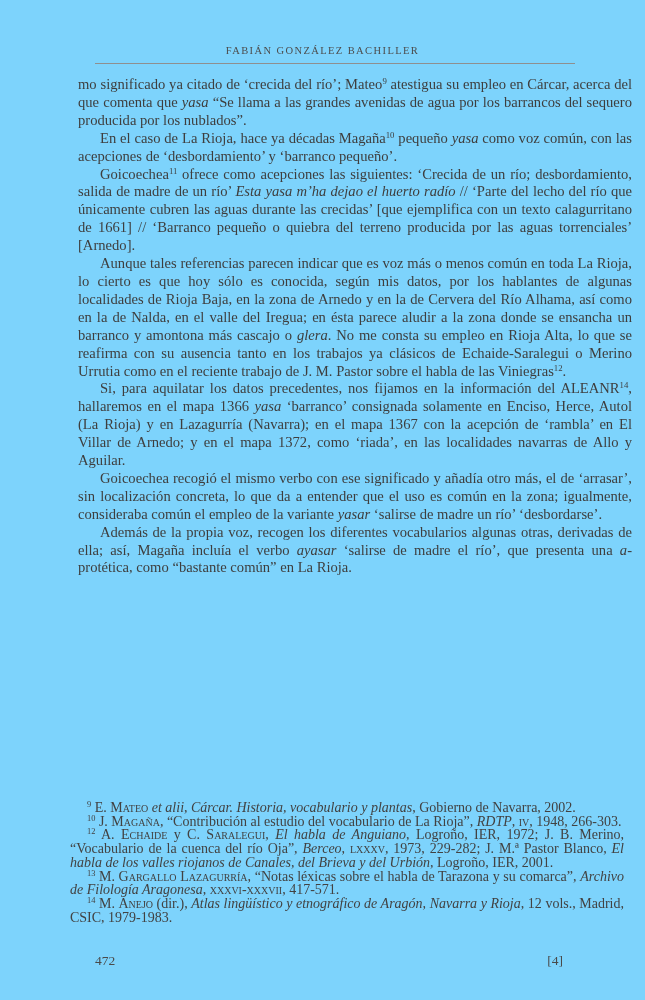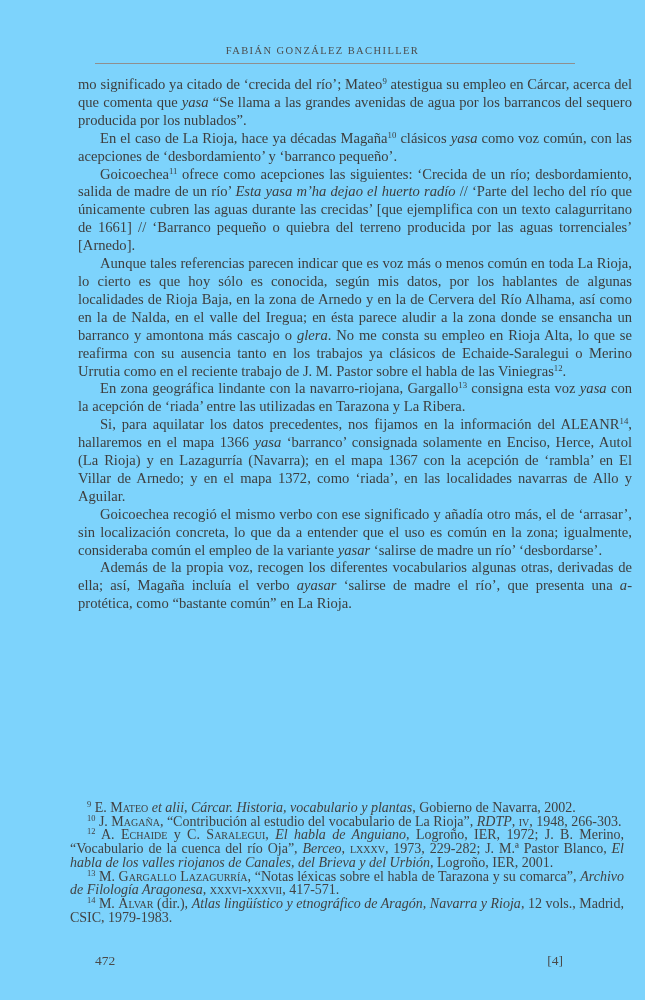--- a/index.html
+++ b/index.html
@@ -92,35 +92,34 @@
 <body>
 
 <div class="page">
 
   <div class="running-header">FABIÁN GONZÁLEZ BACHILLER</div>
 
   <div class="header-rule"></div>
 
   <div class="body-text" id="body-container">
       <p class="no-indent"><span class="seg-n">mo significado ya citado de ‘crecida del río’; Mateo</span><span class="seg-sup">9</span><span class="seg-n"> atestigua su empleo en Cárcar, acerca del que comenta que </span><span class="seg-i">yasa</span><span class="seg-n"> “Se llama a las grandes avenidas de agua por los barrancos del sequero producida por los nublados”.</span></p>
-      <p><span class="seg-n">En el caso de La Rioja, hace ya décadas Magaña</span><span class="seg-sup">10</span><span class="seg-n"> clásicos </span><span class="seg-i">yasa</span><span class="seg-n"> como voz común, con las acepciones de ‘desbordamiento’ y ‘barranco pequeño’.</span></p>
+      <p><span class="seg-n">En el caso de La Rioja, hace ya décadas Magaña</span><span class="seg-sup">10</span><span class="seg-n"> pequeño </span><span class="seg-i">yasa</span><span class="seg-n"> como voz común, con las acepciones de ‘desbordamiento’ y ‘barranco pequeño’.</span></p>
       <p><span class="seg-n">Goicoechea</span><span class="seg-sup">11</span><span class="seg-n"> ofrece como acepciones las siguientes: ‘Crecida de un río; desbordamiento, salida de madre de un río’ </span><span class="seg-i">Esta yasa m’ha dejao el huerto radío</span><span class="seg-n"> // ‘Parte del lecho del río que únicamente cubren las aguas durante las crecidas’ [que ejemplifica con un texto calagurritano de 1661] // ‘Barranco pequeño o quiebra del terreno producida por las aguas torrenciales’ [Arnedo].</span></p>
       <p><span class="seg-n">Aunque tales referencias parecen indicar que es voz más o menos común en toda La Rioja, lo cierto es que hoy sólo es conocida, según mis datos, por los hablantes de algunas localidades de Rioja Baja, en la zona de Arnedo y en la de Cervera del Río Alhama, así como en la de Nalda, en el valle del Iregua; en ésta parece aludir a la zona donde se ensancha un barranco y amontona más cascajo o </span><span class="seg-i">glera</span><span class="seg-n">. No me consta su empleo en Rioja Alta, lo que se reafirma con su ausencia tanto en los trabajos ya clásicos de Echaide-Saralegui o Merino Urrutia como en el reciente trabajo de J. M. Pastor sobre el habla de las Viniegras</span><span class="seg-sup">12</span><span class="seg-n">.</span></p>
-      <p><span class="seg-n">En zona geográfica lindante con la navarro-riojana, Gargallo</span><span class="seg-sup">13</span><span class="seg-n"> consigna esta voz </span><span class="seg-i">yasa</span><span class="seg-n"> con la acepción de ‘riada’ entre las utilizadas en Tarazona y La Ribera.</span></p>
       <p><span class="seg-n">Si, para aquilatar los datos precedentes, nos fijamos en la información del ALEANR</span><span class="seg-sup">14</span><span class="seg-n">, hallaremos en el mapa 1366 </span><span class="seg-i">yasa</span><span class="seg-n"> ‘barranco’ consignada solamente en Enciso, Herce, Autol (La Rioja) y en Lazagurría (Navarra); en el mapa 1367 con la acepción de ‘rambla’ en El Villar de Arnedo; y en el mapa 1372, como ‘riada’, en las localidades navarras de Allo y Aguilar.</span></p>
       <p><span class="seg-n">Goicoechea recogió el mismo verbo con ese significado y añadía otro más, el de ‘arrasar’, sin localización concreta, lo que da a entender que el uso es común en la zona; igualmente, consideraba común el empleo de la variante </span><span class="seg-i">yasar</span><span class="seg-n"> ‘salirse de madre un río’ ‘desbordarse’.</span></p>
       <p><span class="seg-n">Además de la propia voz, recogen los diferentes vocabularios algunas otras, derivadas de ella; así, Magaña incluía el verbo </span><span class="seg-i">ayasar</span><span class="seg-n"> ‘salirse de madre el río’, que presenta una </span><span class="seg-i">a-</span><span class="seg-n"> protética, como “bastante común” en La Rioja.</span></p>
     </div>
 
   <div class="footnotes" id="footnotes-container">
       <p><span class="seg-sup">9</span><span class="seg-n"> E. </span><span class="seg-sc">Mateo</span><span class="seg-n"> </span><span class="seg-i">et alii</span><span class="seg-n">, </span><span class="seg-i">Cárcar. Historia, vocabulario y plantas</span><span class="seg-n">, Gobierno de Navarra, 2002.</span></p>
       <p><span class="seg-sup">10</span><span class="seg-n"> J. </span><span class="seg-sc">Magaña</span><span class="seg-n">, “Contribución al estudio del vocabulario de La Rioja”, </span><span class="seg-i">RDTP</span><span class="seg-n">, </span><span class="seg-sc">iv</span><span class="seg-n">, 1948, 266-303.</span></p>
       <p><span class="seg-sup">12</span><span class="seg-n"> A. </span><span class="seg-sc">Echaide</span><span class="seg-n"> y C. </span><span class="seg-sc">Saralegui</span><span class="seg-n">, </span><span class="seg-i">El habla de Anguiano</span><span class="seg-n">, Logroño, IER, 1972; J. B. Merino, “Vocabulario de la cuenca del río Oja”, </span><span class="seg-i">Berceo</span><span class="seg-n">, </span><span class="seg-sc">lxxxv</span><span class="seg-n">, 1973, 229-282; J. M.ª Pastor Blanco, </span><span class="seg-i">El habla de los valles riojanos de Canales, del Brieva y del Urbión</span><span class="seg-n">, Logroño, IER, 2001.</span></p>
       <p><span class="seg-sup">13</span><span class="seg-n"> M. </span><span class="seg-sc">Gargallo Lazagurría</span><span class="seg-n">, “Notas léxicas sobre el habla de Tarazona y su comarca”, </span><span class="seg-i">Archivo de Filología Aragonesa</span><span class="seg-n">, </span><span class="seg-sc">xxxvi-xxxvii</span><span class="seg-n">, 417-571.</span></p>
-      <p><span class="seg-sup">14</span><span class="seg-n"> M. </span><span class="seg-sc">Alvar</span><span class="seg-n"> (dir.), </span><span class="seg-i">Atlas lingüístico y etnográfico de Aragón, Navarra y Rioja</span><span class="seg-n">, 12 vols., Madrid, CSIC, 1979-1983.</span></p>
+      <p><span class="seg-sup">14</span><span class="seg-n"> M. </span><span class="seg-sc">Anejo</span><span class="seg-n"> (dir.), </span><span class="seg-i">Atlas lingüístico y etnográfico de Aragón, Navarra y Rioja</span><span class="seg-n">, 12 vols., Madrid, CSIC, 1979-1983.</span></p>
     </div>
 
   <div class="page-footer">
     <span>472</span>
     <span>[4]</span>
   </div>
 
 </div>
 
 </body></html>

